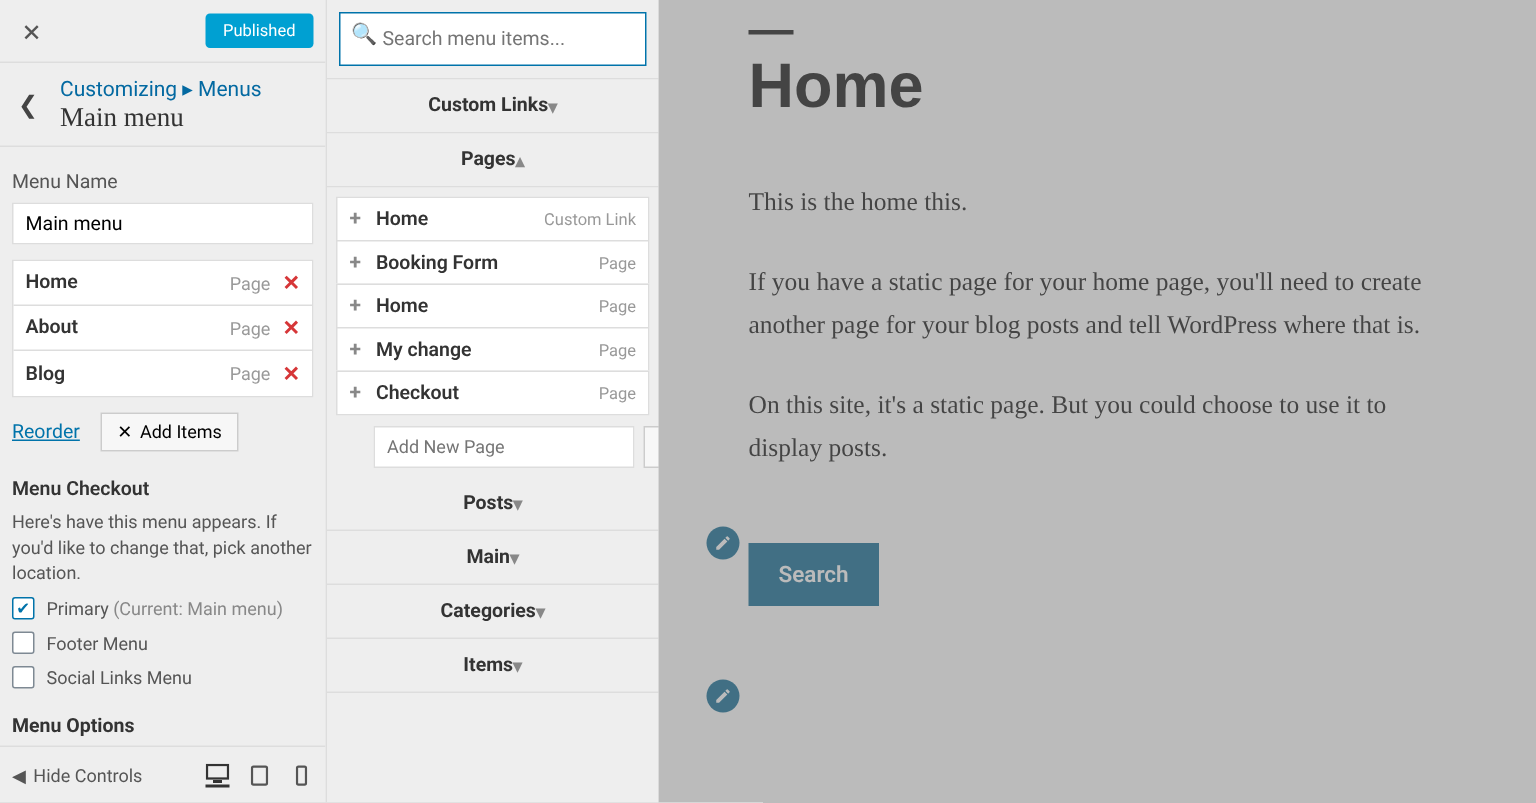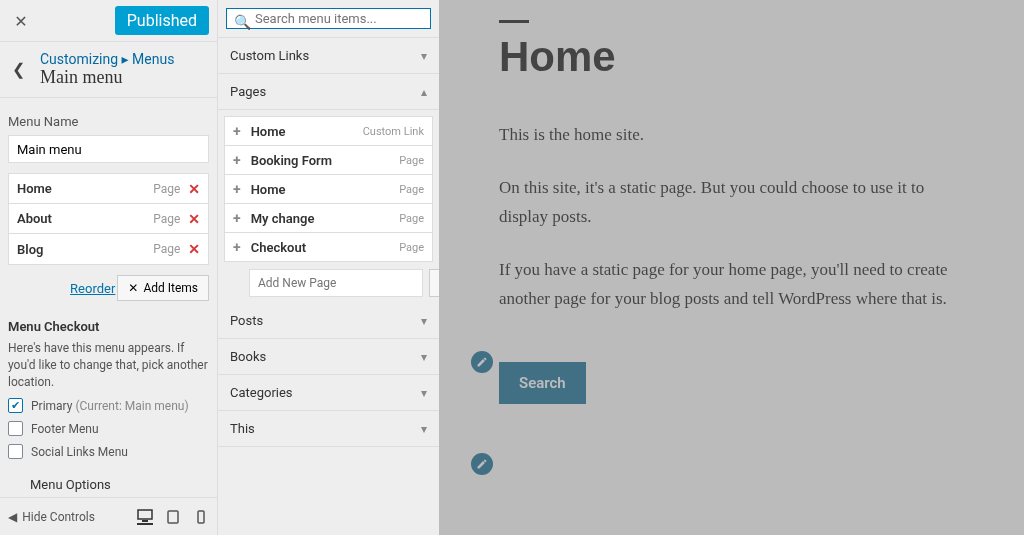--- a/index.html
+++ b/index.html
@@ -1,56 +1,56 @@
 <!DOCTYPE html>
 <html><head>
 <meta charset="utf-8">
 <style>
 *{box-sizing:border-box;margin:0;padding:0;font-family:-apple-system,BlinkMacSystemFont,"Segoe UI",Roboto,sans-serif;}
 body{width:1024px;height:535px;overflow:hidden;background:#fff;}
 .app{display:flex;width:100%;height:100%;}
 .col1{width:217px;height:100%;background:#eee;display:flex;flex-direction:column;}
 .col1-top{height:42px;display:flex;align-items:center;justify-content:flex-end;padding:0 8px;border-bottom:1px solid #ddd;}
 .close-x{position:absolute;left:0;top:0;width:42px;height:42px;display:flex;align-items:center;justify-content:center;color:#555;font-size:16px;cursor:pointer;}
-.published{background:#00a0d2;color:#fff;padding:5px 12px;border-radius:3px;font-size:16px;border:none;}
+.published{background:#00a0d2;color:#fff;padding:5px 12px;border-radius:3px;font-size:11px;border:none;}
 .col1-header{height:56px;display:flex;align-items:center;padding:0 12px;border-bottom:1px solid #ddd;font-family:Georgia,serif;}
 .back-chevron{width:28px;font-size:16px;color:#444;cursor:pointer;}
 .head-text{flex:1;}
 .breadcrumb{font-size:14px;color:#0369a1;}
 .main-title{font-size:18px;color:#333;font-weight:400;font-family:Georgia,serif;}
 .col1-body{flex:1;overflow-y:auto;padding:10px 8px;font-size:13px;color:#555;}
 .section-label{font-size:13px;color:#555;margin:6px 0;}
 .menu-name-input{width:100%;height:28px;border:1px solid #ddd;background:#fff;padding:0 8px;font-size:13px;margin-bottom:10px;}
 .menu-items{border:1px solid #ddd;background:#fff;}
 .menu-item{display:flex;align-items:center;height:30px;padding:0 8px;border-bottom:1px solid #ddd;}
 .menu-item:last-child{border-bottom:none;}
 .mi-label{flex:1;font-weight:600;font-size:13px;color:#333;}
 .mi-type{font-size:12px;color:#999;margin-right:8px;}
 .mi-remove{color:#d63638;font-weight:bold;cursor:pointer;font-size:14px;}
-.item-actions{display:flex;justify-content:flex-end;align-items:center;gap:2px;margin-top:10px;}
+.item-actions{display:flex;align-items:center;gap:14px;margin-top:10px;}
 .reorder-link{color:#0073aa;text-decoration:underline;font-size:13px;cursor:pointer;}
 .add-items-btn{border:1px solid #ccc;background:#f7f7f7;padding:5px 10px;font-size:12px;cursor:pointer;display:flex;align-items:center;gap:5px;}
 .locations{margin-top:18px;}
 .loc-desc{font-size:12px;color:#555;line-height:1.4;margin-bottom:8px;}
 .checkbox-row{display:flex;align-items:center;gap:8px;font-size:12px;color:#555;margin-bottom:8px;}
 .checkbox{width:15px;height:15px;border:1px solid #7e8993;border-radius:2px;background:#fff;display:flex;align-items:center;justify-content:center;font-size:11px;color:#0073aa;flex-shrink:0;}
 .checkbox.checked{border-color:#0073aa;}
 .col1-footer{height:38px;border-top:1px solid #ddd;display:flex;align-items:center;padding:0 8px;justify-content:space-between;}
 .hide-controls{font-size:12px;color:#555;display:flex;align-items:center;gap:5px;cursor:pointer;}
 .device-icons{display:flex;gap:12px;}
 .dev-icon{width:16px;height:16px;display:flex;align-items:center;justify-content:center;color:#555;cursor:pointer;}
 .dev-icon.active{border-bottom:2px solid #333;}
 
 .col2{width:222px;height:100%;background:#eee;border-left:1px solid #ddd;display:flex;flex-direction:column;}
 .search-wrap{padding:8px;}
-.search-input{width:100%;height:21px;border:1px solid #0073aa;background:#fff;padding:0 8px 0 28px;font-size:13px;color:#888;outline:none;}
+.search-input{width:100%;height:36px;border:1px solid #0073aa;background:#fff;padding:0 8px 0 28px;font-size:13px;color:#888;outline:none;}
 .search-rel{position:relative;}
 .search-icon{position:absolute;left:8px;top:6px;color:#888;font-size:14px;}
 .accordion{border-top:1px solid #ddd;}
-.acc-head{height:36px;display:flex;align-items:center;justify-content:space-between;padding:0 12px;font-size:13px;font-weight:400;color:#333;border-bottom:1px solid #ddd;cursor:pointer;background:#eee;}
+.acc-head{height:36px;display:flex;align-items:center;justify-content:center;padding:0 12px;font-size:13px;font-weight:700;color:#333;border-bottom:1px solid #ddd;cursor:pointer;background:#eee;}
 .acc-head .caret{color:#888;font-size:12px;}
 .acc-body{background:#eee;padding:6px;}
 .page-item{background:#fff;border:1px solid #ddd;height:30px;display:flex;align-items:center;padding:0 8px;margin-bottom:-1px;cursor:pointer;}
 .plus-ic{color:#888;margin-right:10px;font-size:14px;font-weight:bold;}
 .pi-label{flex:1;font-size:13px;font-weight:600;color:#333;}
 .pi-type{font-size:11px;color:#999;text-align:right;}
 .add-new-row{display:flex;gap:6px;margin-top:8px;}
 .add-new-input{flex:1;height:28px;border:1px solid #ddd;padding:0 8px;font-size:12px;color:#888;margin-left:25px;}
 .add-btn{height:28px;border:1px solid #ccc;background:#f7f7f7;padding:0 10px;font-size:12px;cursor:pointer;display:flex;align-items:center;gap:4px;}
 
@@ -124,21 +124,21 @@
           <div class="checkbox"></div>
           <span>Footer Menu</span>
         </div>
         <div class="checkbox-row">
           <div class="checkbox"></div>
           <span>Social Links Menu</span>
         </div>
       </div>
 
       <div class="locations">
-        <div class="section-label" style="font-weight:400;color:#333;margin-left:22px;">Menu Options</div>
+        <div class="section-label" style="font-weight:700;color:#333;">Menu Options</div>
 
       </div>
     </div>
     <div class="col1-footer">
       <div class="hide-controls">
         <span>◀</span>
         <span>Hide Controls</span>
       </div>
       <div class="device-icons">
         <div class="dev-icon active">
@@ -209,41 +209,41 @@
               <span>+</span>
               <span>Add</span>
             </button>
         </div>
       </div>
       <div class="acc-head">
         <span>Posts</span>
         <span class="caret">▾</span>
       </div>
       <div class="acc-head">
-        <span>Books</span>
+        <span>Main</span>
         <span class="caret">▾</span>
       </div>
       <div class="acc-head">
         <span>Categories</span>
         <span class="caret">▾</span>
       </div>
       <div class="acc-head">
-        <span>This</span>
+        <span>Items</span>
         <span class="caret">▾</span>
       </div>
     </div>
   </div>
 
   <div class="preview">
     <div class="preview-content">
       <div class="hr-short"></div>
       <h1 class="pv-title">Home</h1>
-      <p class="pv-text">This is the home site.</p>
+      <p class="pv-text">This is the home this.</p>
+      <p class="pv-text">If you have a static page for your home page, you'll need to create another page for your blog posts and tell WordPress where that is.</p>
       <p class="pv-text">On this site, it's a static page. But you could choose to use it to display posts.</p>
-      <p class="pv-text">If you have a static page for your home page, you'll need to create another page for your blog posts and tell WordPress where that is.</p>
       <div style="position:relative;margin-top:30px;">
         <div class="edit-badge" style="left:-28px;top:8px;">
             <svg viewBox="0 0 24 24">
               <path d="M3 17.25V21h3.75L17.81 9.94l-3.75-3.75L3 17.25zM20.71 7.04a1 1 0 0 0 0-1.41l-2.34-2.34a1 1 0 0 0-1.41 0l-1.83 1.83 3.75 3.75 1.83-1.83z"></path>
             </svg>
           </div>
         <br>
         <button class="search-btn">Search</button>
         <div class="edit-badge" style="left:-28px;top:110px;">
             <svg viewBox="0 0 24 24">

